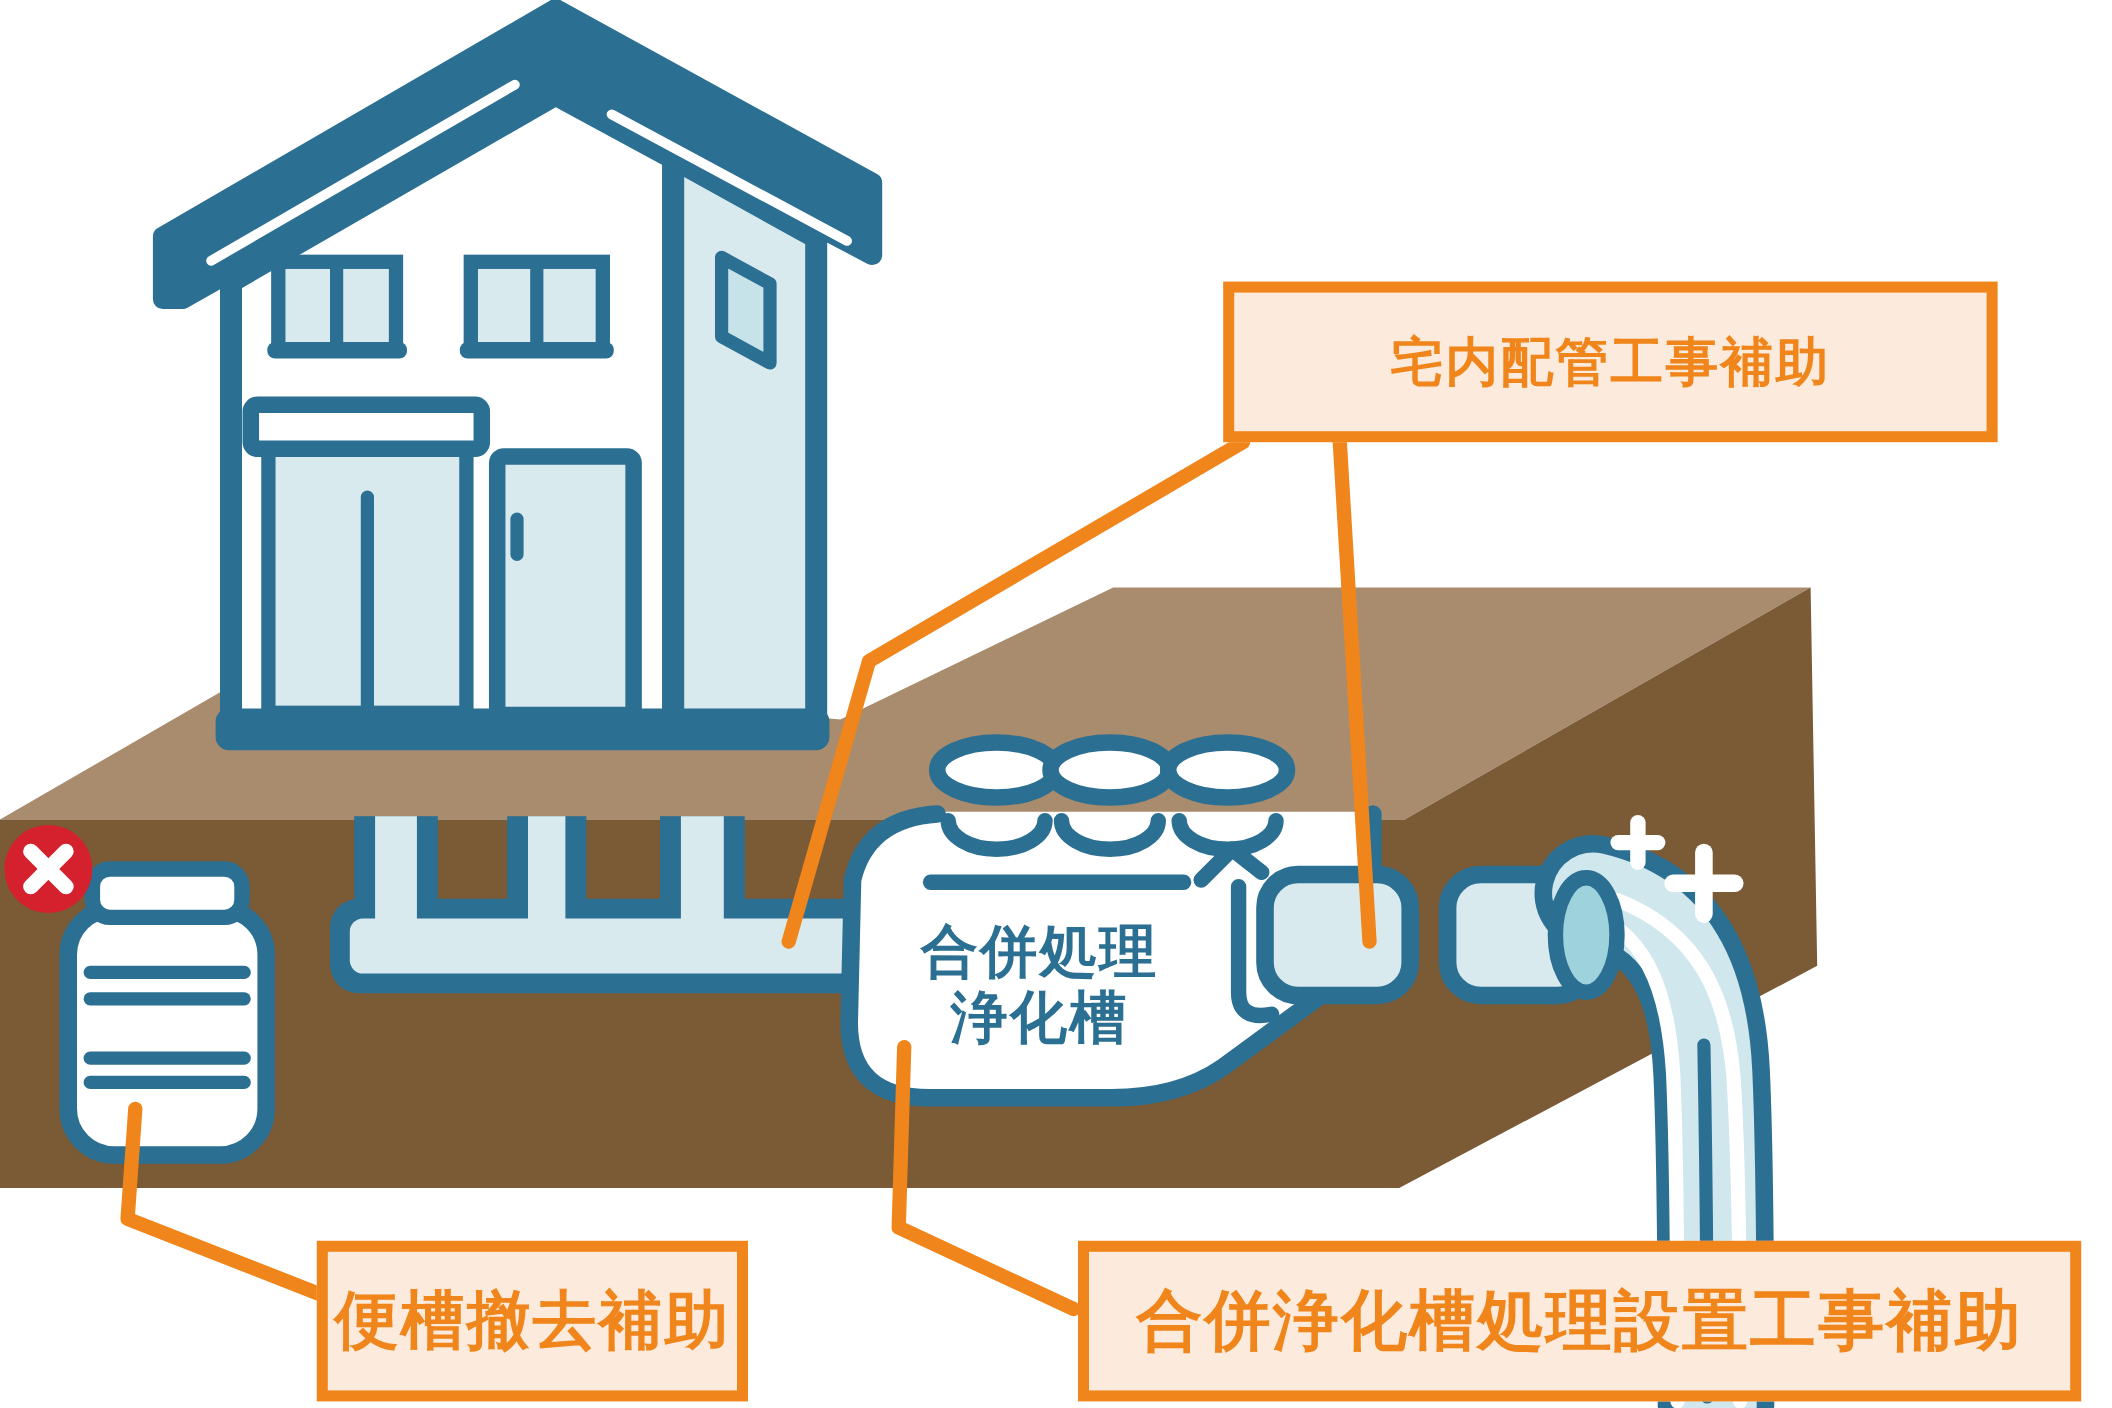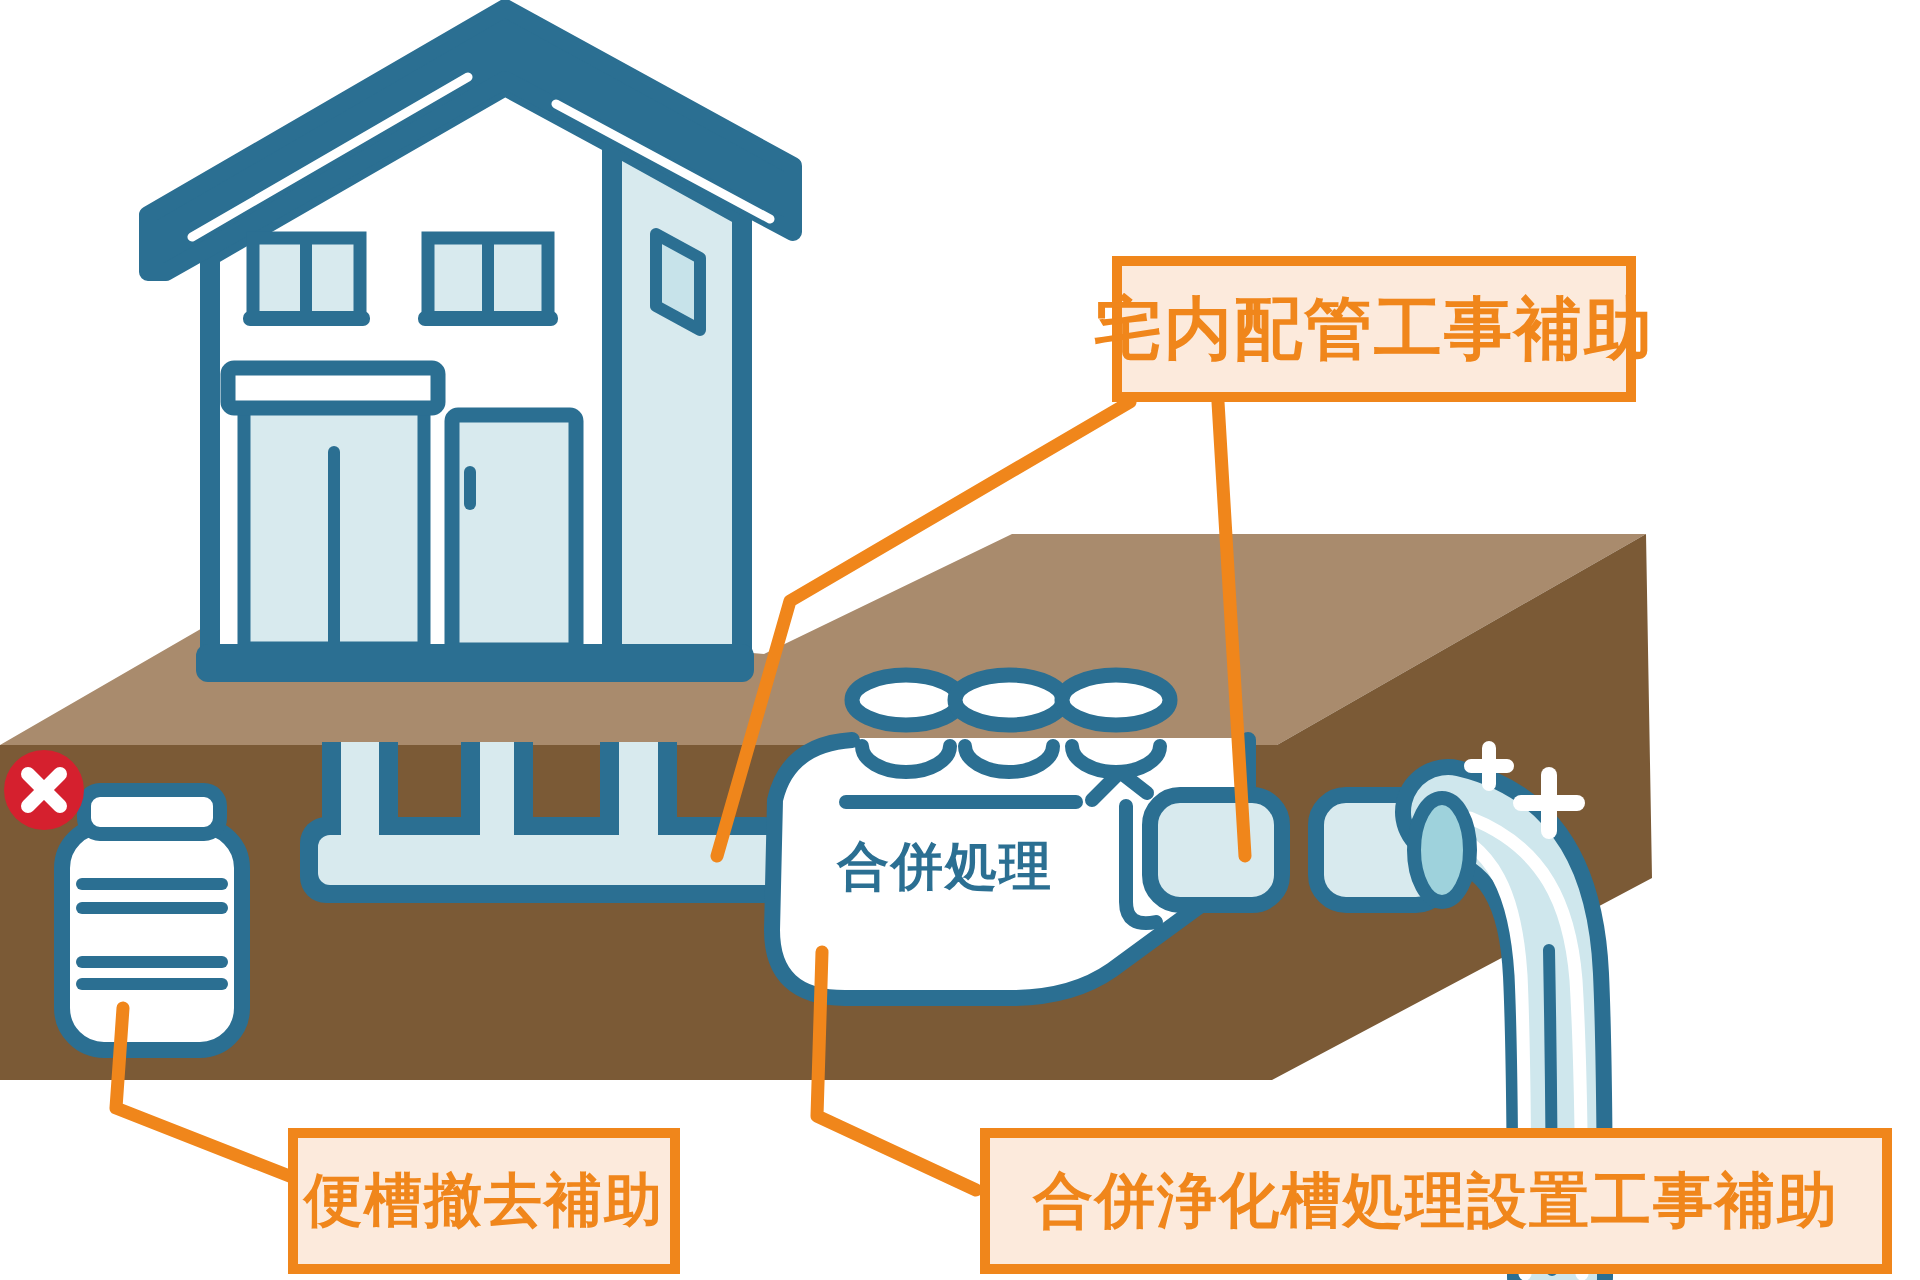--- a/index.html
+++ b/index.html
@@ -9,21 +9,21 @@
     font-family:"Liberation Sans","DejaVu Sans",sans-serif;
   }
   .stage svg{position:absolute;left:0;top:0;}
   .callout{
     position:absolute;box-sizing:border-box;
     background:#FCEADC;border:10px solid #F0861B;
     display:flex;align-items:center;justify-content:center;
     color:#F0861B;font-weight:700;letter-spacing:2px;
     white-space:nowrap;
   }
-  .callout-top{left:1112px;top:256px;width:524px;height:146px;font-size:68px;}
+  .callout-top{left:1112px;top:256px;width:704px;height:146px;font-size:48px;}
   .callout-left{left:288px;top:1128px;width:392px;height:146px;font-size:58px;text-align:center;}
   .callout-right{left:980px;top:1128px;width:912px;height:146px;font-size:60px;font-family:Liberation Serif, serif;}
   .tank-label{
     position:absolute;left:775px;top:836px;width:340px;
     text-align:center;color:#2B6F92;font-weight:600;
     font-size:52px;line-height:1.16;letter-spacing:2px;
   }
 </style>
 </head>
 <body>
@@ -140,20 +140,21 @@
     <g fill="none" stroke="#F0861B" stroke-width="13" stroke-linecap="round" stroke-linejoin="round">
       <polyline points="1130,402 790,601 717,856"></polyline>
       <polyline points="1218,402 1245,856"></polyline>
       <polyline points="822,952 817,1116 976,1190"></polyline>
       <polyline points="123,1008 116,1108 320,1188"></polyline>
     </g>
   </svg>
 
   <div class="tank-label">
     <div>合併処理</div>
+    <div>浄化槽</div>
   </div>
 
   <div class="callout callout-top">
     <span>宅内配管工事補助</span>
   </div>
   <div class="callout callout-left">
     <span>便槽撤去補助</span>
   </div>
   <div class="callout callout-right">
     <span>合併浄化槽処理設置工事補助</span>

